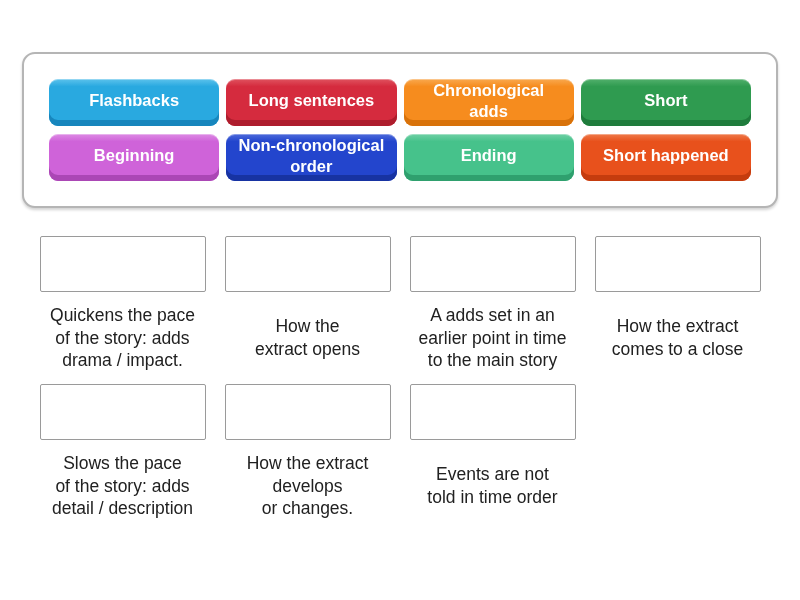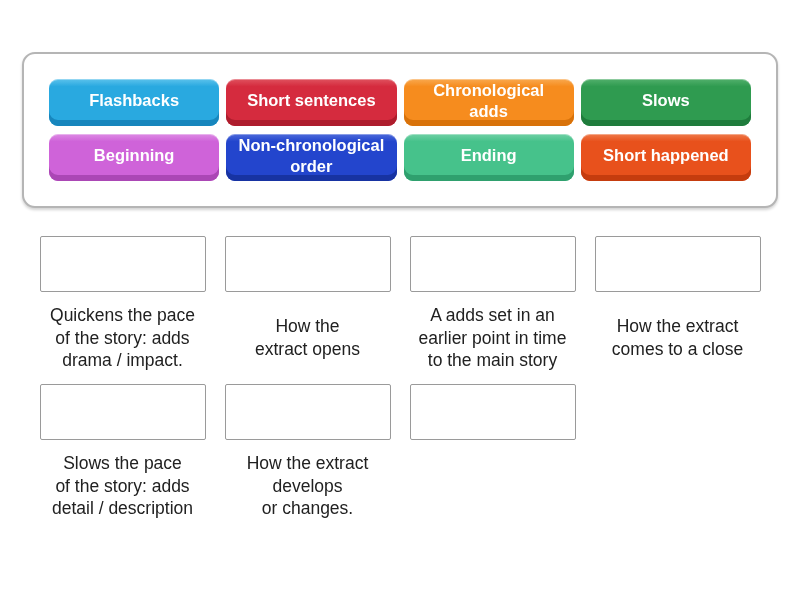--- a/index.html
+++ b/index.html
@@ -96,30 +96,30 @@
 <body>
 
 <div class="stage">
 
   <div class="tile-bank">
     <div class="tile" style="--c: #29a9e0; --dark: #1786bd; --light: #5cc2ec;">
       <span class="tile-label">Flashbacks</span>
     </div>
 
     <div class="tile" style="--c: #d52b3e; --dark: #ae1d2d; --light: #e0525f;">
-      <span class="tile-label">Short sentences</span>
+      <span class="tile-label">Long sentences</span>
     </div>
 
     <div class="tile" style="--c: #f68c1e; --dark: #d8720a; --light: #f9a94f;">
       <span class="tile-label">Chronological
 adds</span>
     </div>
 
     <div class="tile" style="--c: #2f9b50; --dark: #1f7c3c; --light: #52b06c;">
-      <span class="tile-label">Slows</span>
+      <span class="tile-label">Short</span>
     </div>
 
     <div class="tile" style="--c: #cf63d9; --dark: #ab47b5; --light: #dd8ae4;">
       <span class="tile-label">Beginning</span>
     </div>
 
     <div class="tile" style="--c: #2345cd; --dark: #1733a2; --light: #4e6bdb;">
       <span class="tile-label">Non-chronological
 order</span>
     </div>
@@ -181,17 +181,21 @@
       <div class="drop-zone"></div>
       <div class="desc-area">
         <div class="desc">How the extract
 develops
 or changes.</div>
       </div>
     </div>
 
     <div class="slot">
       <div class="drop-zone"></div>
+      <div class="desc-area">
+        <div class="desc">Events are not
+told in time order</div>
+      </div>
     </div>
 
   </div>
 
 </div>
 
 </body></html>

